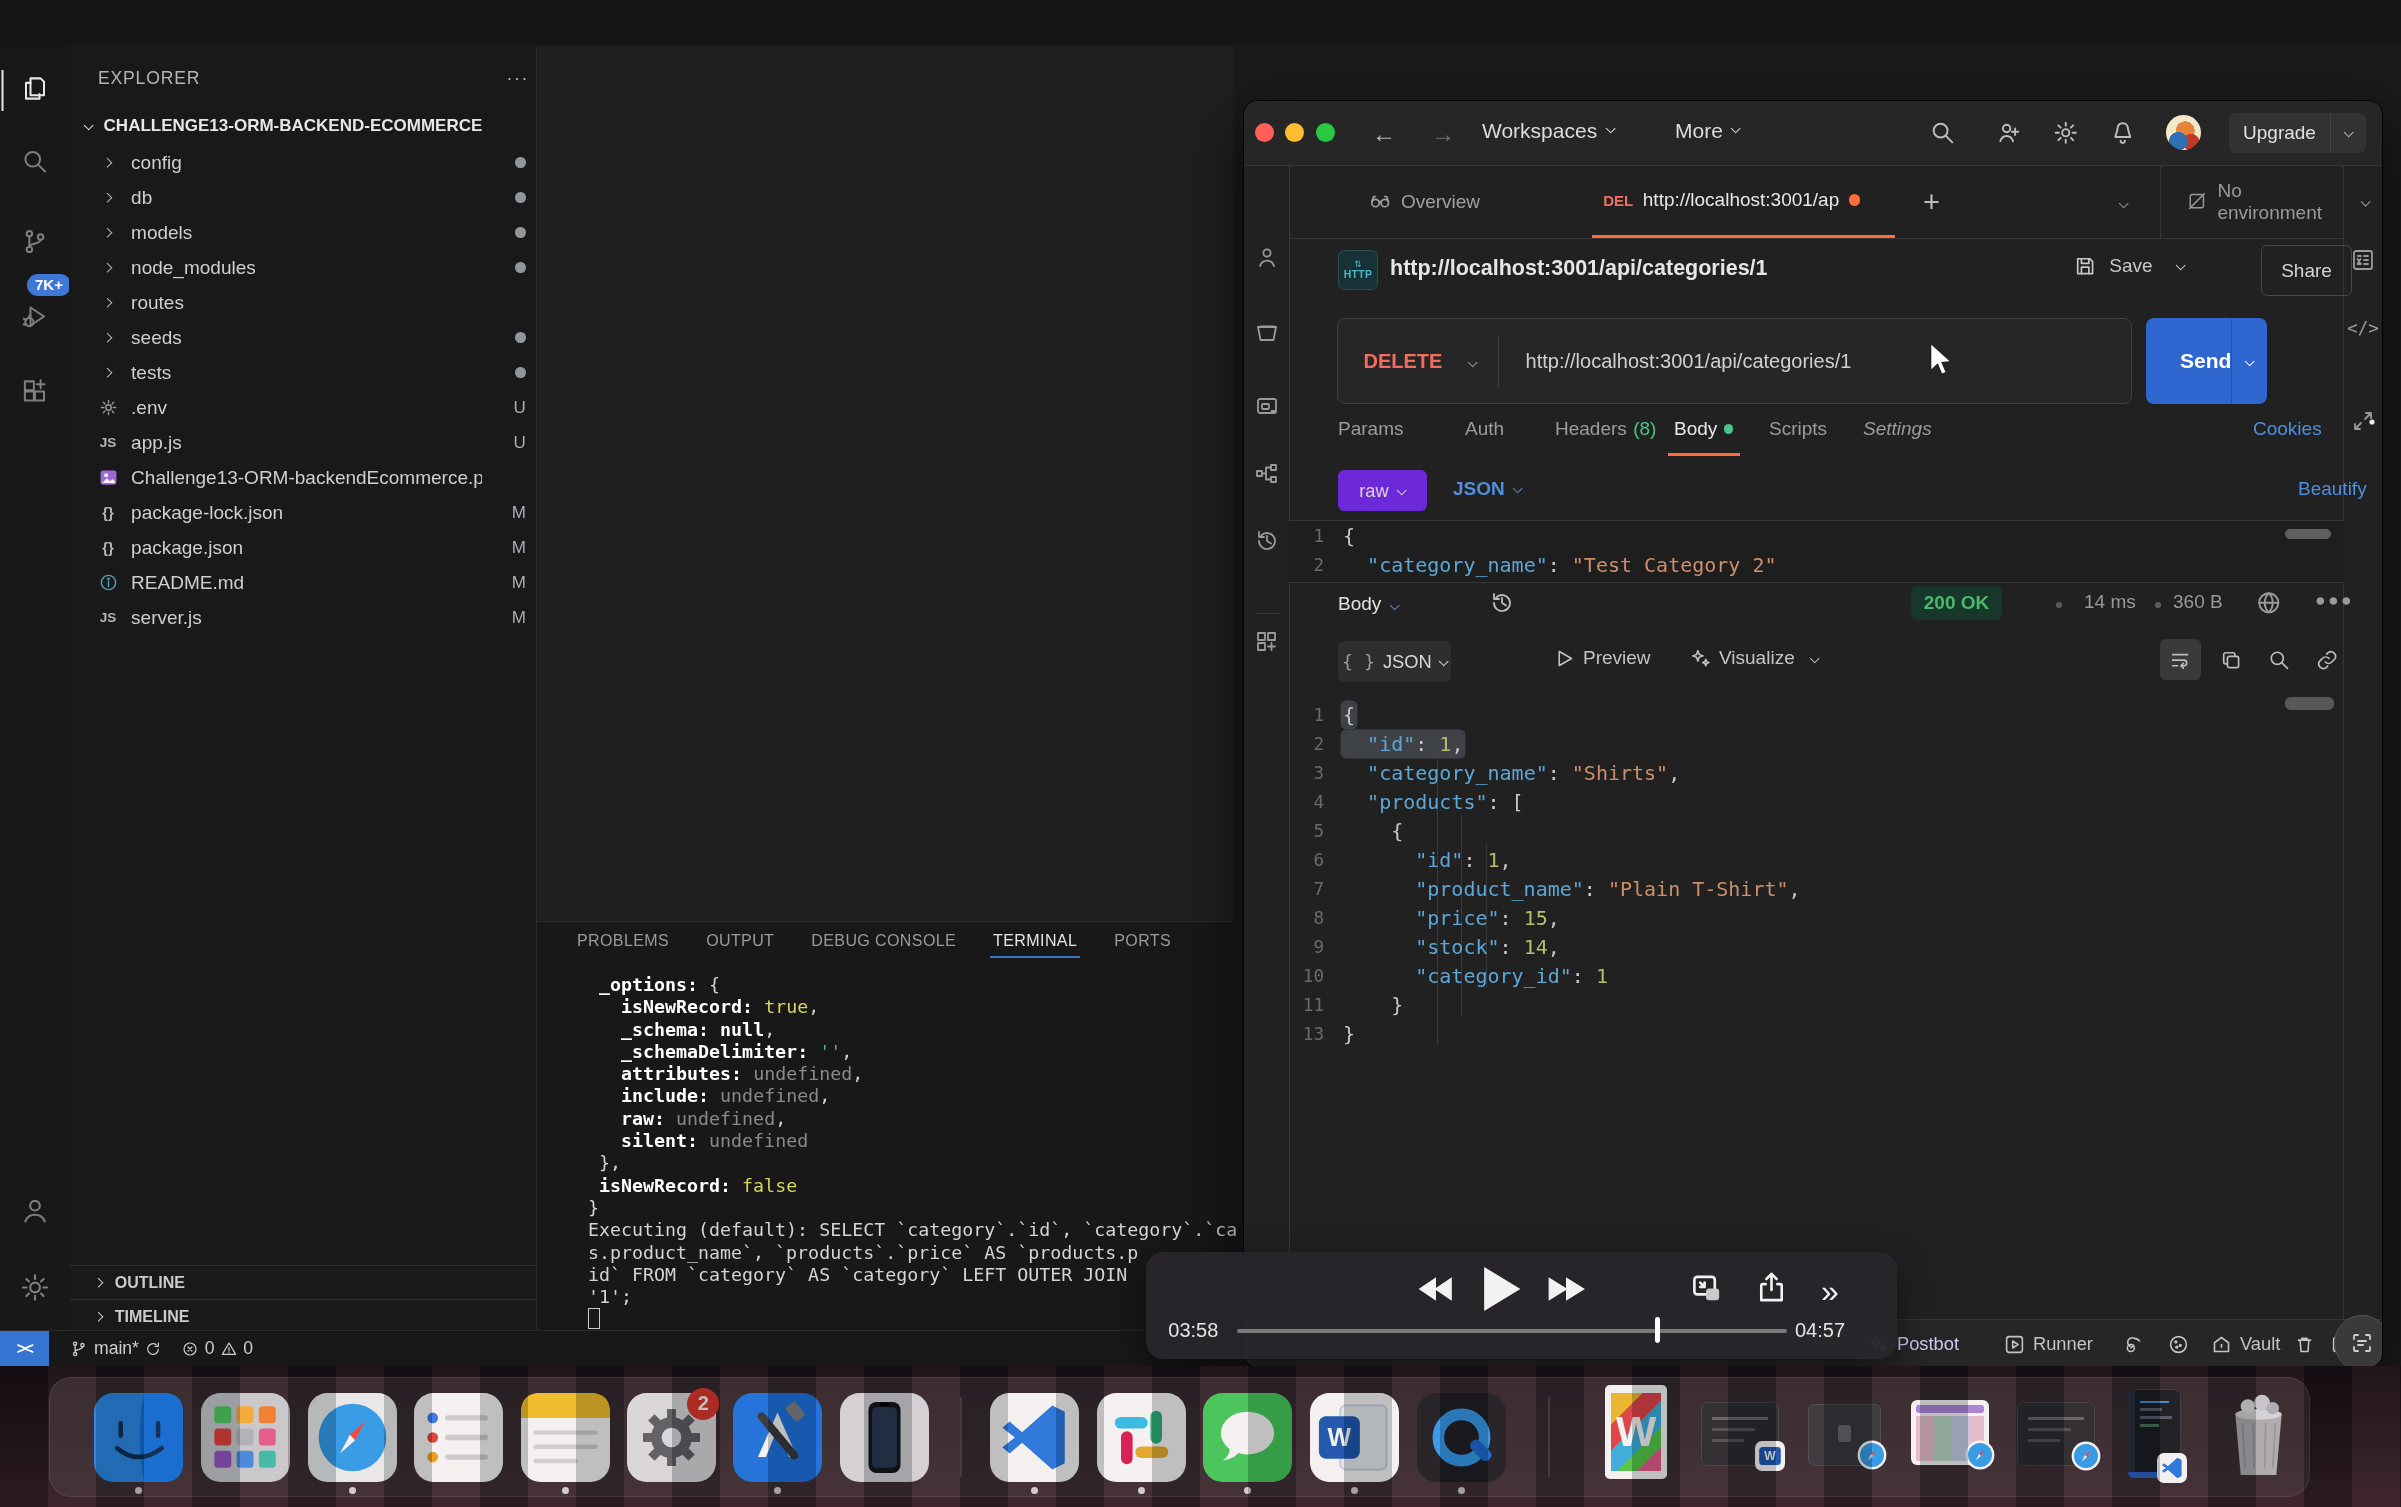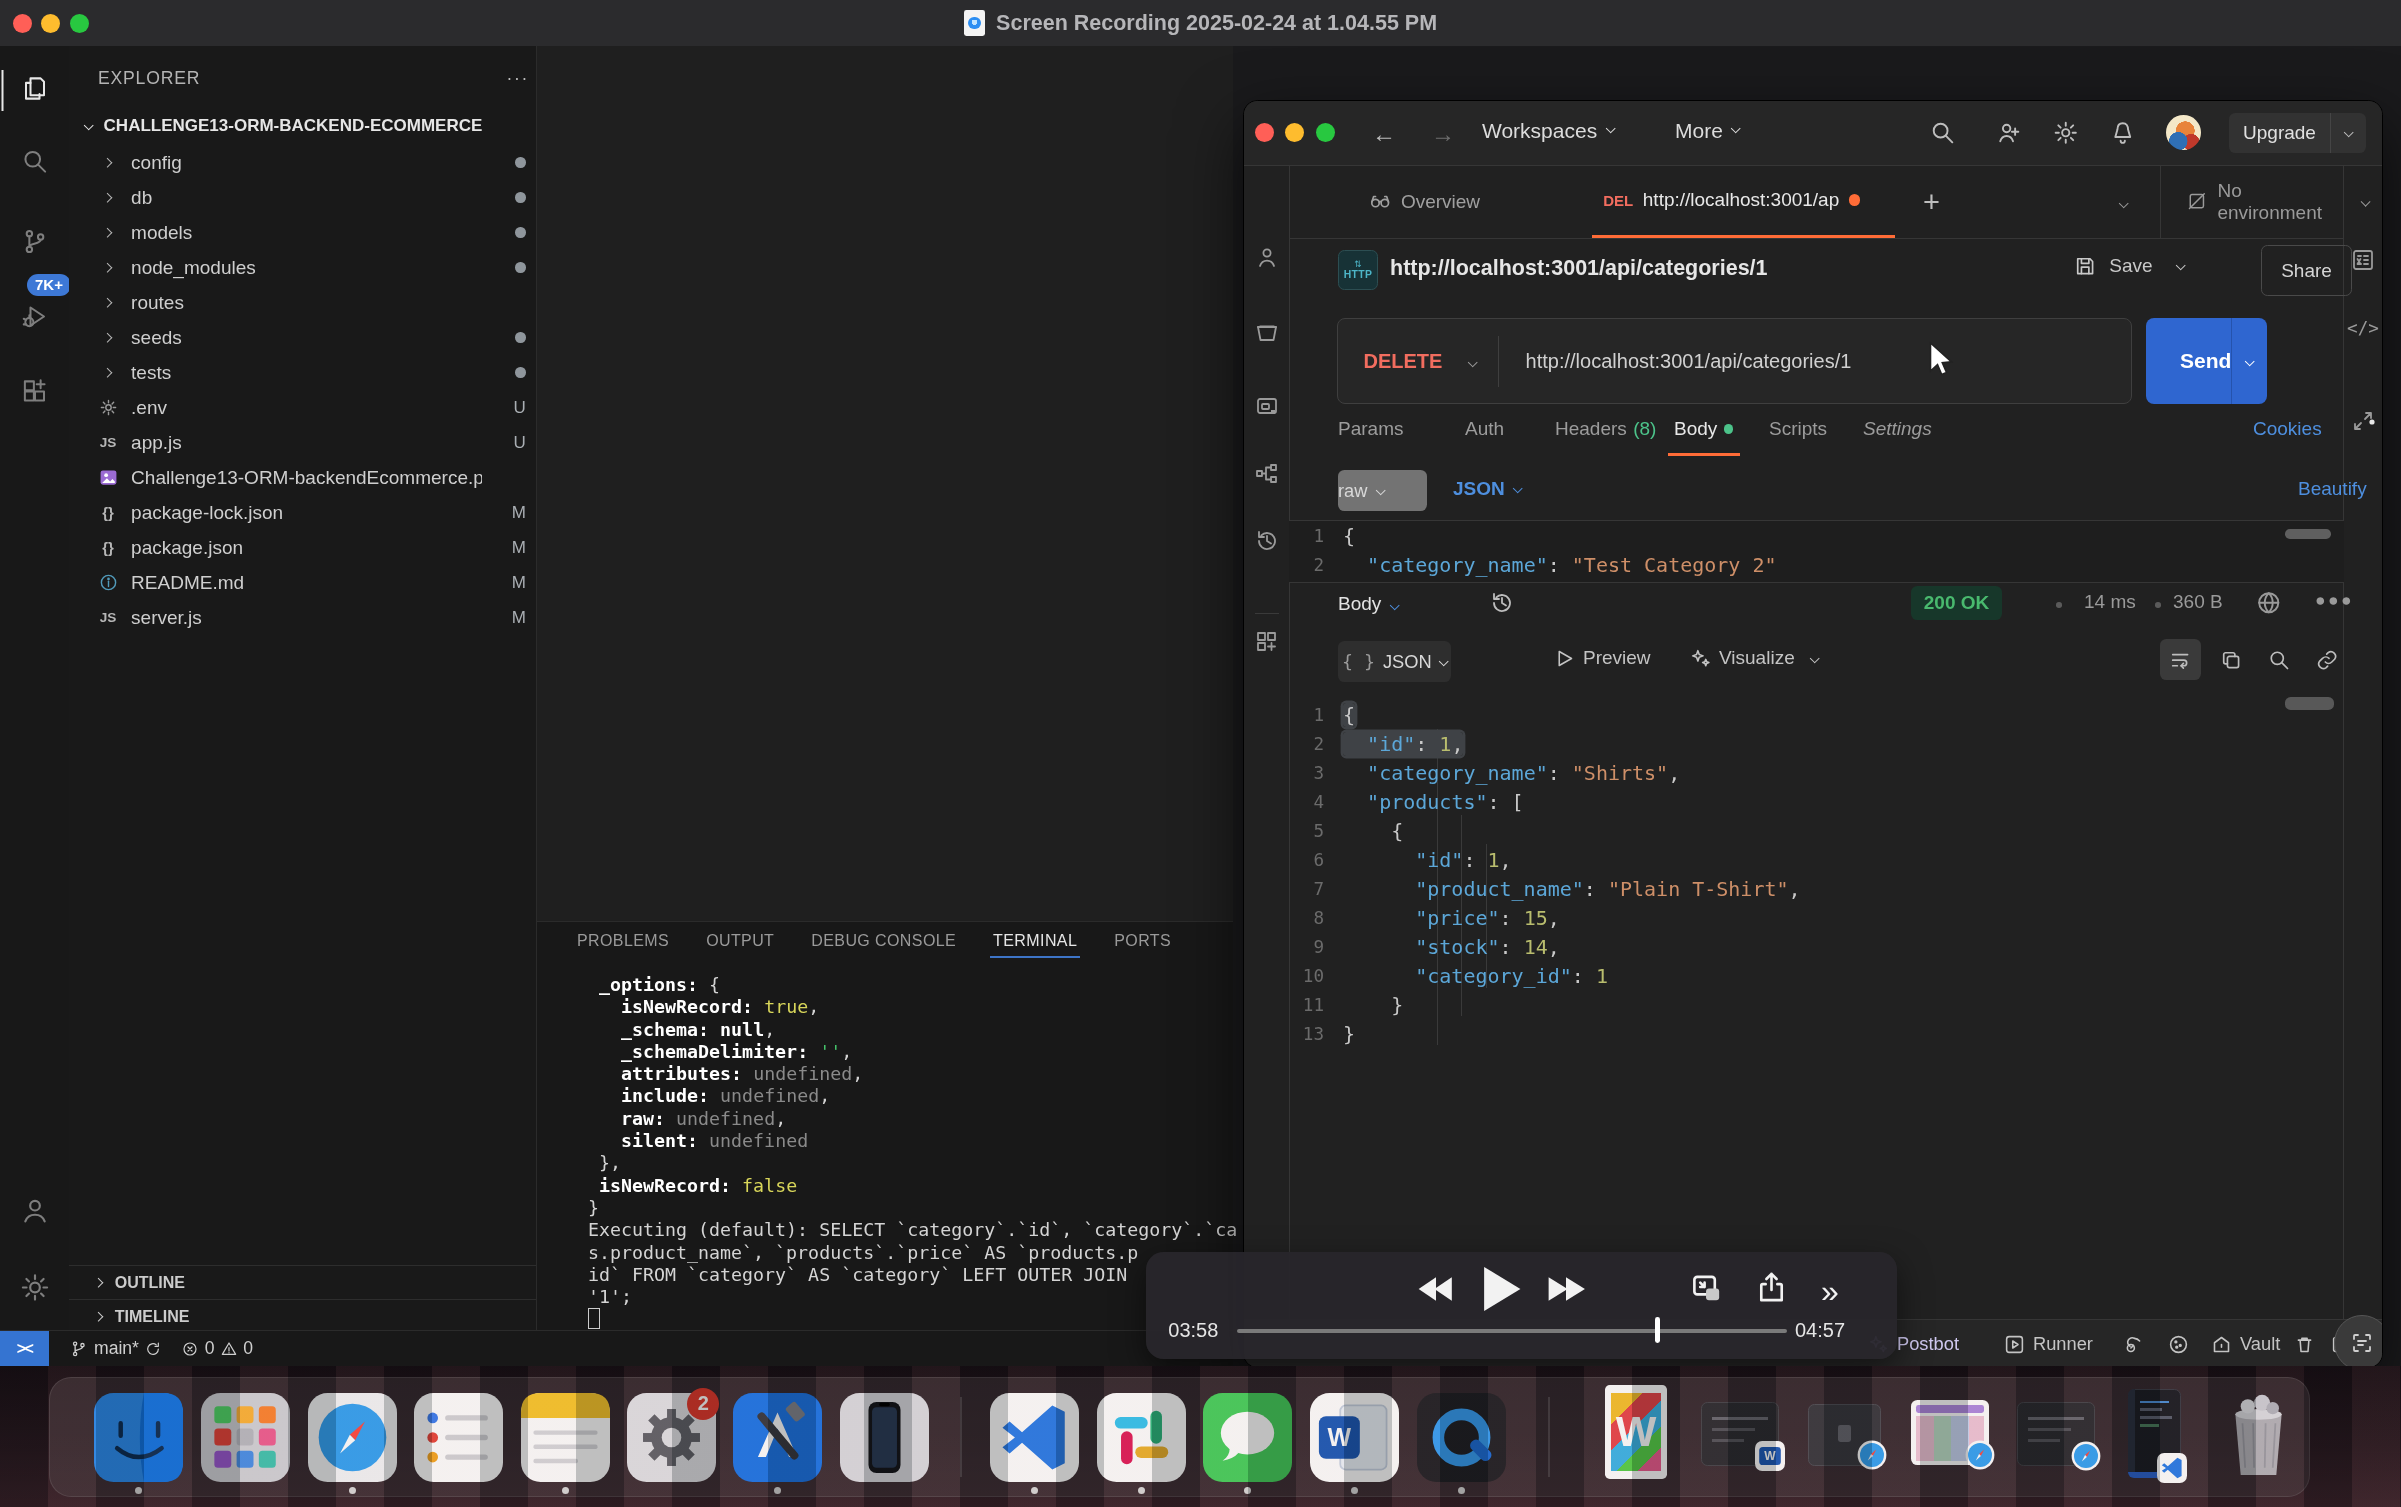--- a/index.html
+++ b/index.html
@@ -118,22 +118,22 @@
 
   #req-tabs{left:45px;top:317px;width:1055px;height:30px;}
   .rtab{position:absolute;top:0;color:#9c9c9c;font-size:19px;display:flex;gap:6.4px;align-items:center;}
   .rtab.active{color:#e8e8e8;}
   .rtab .cnt{color:#4cc38a;}
   .rtab .gdot{width:9.6px;height:9.6px;border-radius:50%;background:#4cc38a;}
   .rtab.active::after{content:"";position:absolute;left:-6.4px;right:-6.4px;top:35px;height:3.2px;background:#ff6c37;}
   #cookies-lnk{position:absolute;left:964px;top:0;color:#4e8fdf;font-size:19px;}
 
   #raw-row{left:45px;top:347px;width:1055px;height:72px;}
-  #raw-pill{position:absolute;left:49px;top:22.3px;width:89px;height:41px;background:#737373;border-radius:6.4px;
-    display:flex;align-items:center;gap:9.6px;color:#d8d8d8;font-size:18.3px;}
+  #raw-pill{position:absolute;left:49px;top:22.3px;width:89px;height:41px;background:#6d28d9;border-radius:6.4px;
+    display:flex;align-items:center;justify-content:center;gap:9.6px;color:#d8d8d8;font-size:18.3px;}
   #lang-pick{position:absolute;left:164px;top:30px;display:flex;align-items:center;gap:9.6px;color:#4e8fdf;font-size:19px;font-weight:bold;}
   #beautify-lnk{position:absolute;left:983px;top:30px;color:#4e8fdf;font-size:19px;margin-left:26px;}
 
   #req-body{left:45px;top:419px;width:1055px;height:61px;border-top:0.8px solid #363636;border-bottom:0.8px solid #363636;
     background:#1e1e1e;overflow:hidden;}
   .codeline{position:relative;display:flex;height:29px;align-items:center;font-family:"DejaVu Sans Mono",monospace;font-size:20px;white-space:pre;}
   .codeline .ln{width:35px;text-align:right;color:#6b6b6b;font-size:17.6px;flex:0 0 auto;}
   .codeline .ctext{margin-left:19px;}
   .tk-k{color:#5ca7d8;} .tk-s{color:#ce8f68;} .tk-n{color:#b9bd6e;} .tk-p{color:#c9c9c9;}
   .selbg{background:#3f4246;border-radius:3.2px;box-shadow:0 0 0 2.4px #3f4246;}
@@ -194,29 +194,20 @@
     color:#fff;font-size:20px;font-weight:bold;display:flex;align-items:center;justify-content:center;}
   .dock-thumb{position:absolute;border-radius:6.4px;}
   .mini-badge{position:absolute;right:-6.4px;bottom:-4.8px;width:30px;height:30px;}
   .mini-badge svg{width:30px;height:30px;}
 </style>
 </head>
 <body>
 
 <div id="screen">
 
-  <div id="qt-titlebar" class="abs">
-    <span class="tl" style="left:12.8px;background:#ff5f57"></span>
-    <span class="tl" style="left:41px;background:#febc2e"></span>
-    <span class="tl" style="left:70px;background:#28c840"></span>
-    <div id="qt-title">
-      <span class="qt-doc"></span>
-      <span>Screen Recording 2025-02-24 at 1.04.55 PM</span>
-    </div>
-  </div>
 
   <div id="video-bg" class="abs"></div>
 
   <div id="vsc" class="abs">
     <div id="vsc-activity" class="abs">
       <span class="act-ic active" style="top:29px">
         <svg class="ic" width="27" height="27" viewBox="0 0 24 24">
             <path d="M8 3h9l3 3v12h-12z"></path>
             <path d="M8 7h-4v14h12v-4"></path>
           </svg></span>

